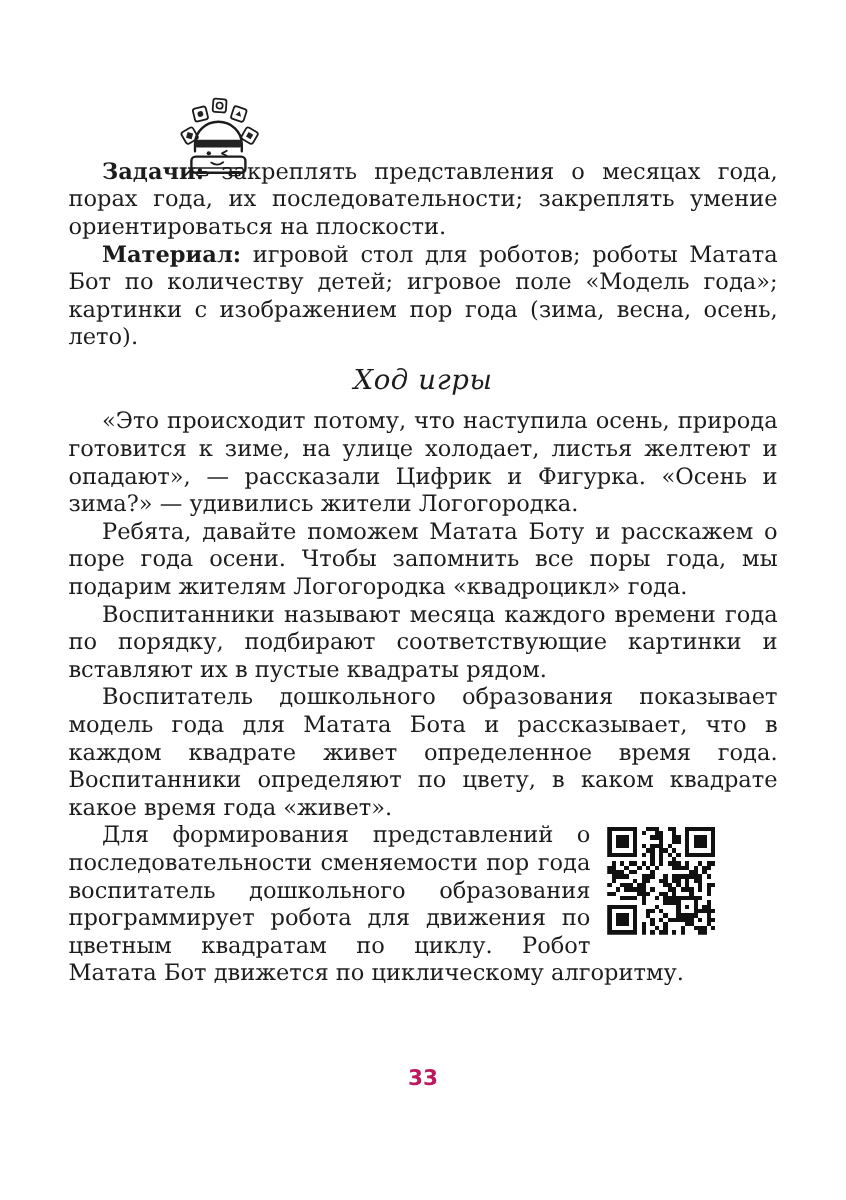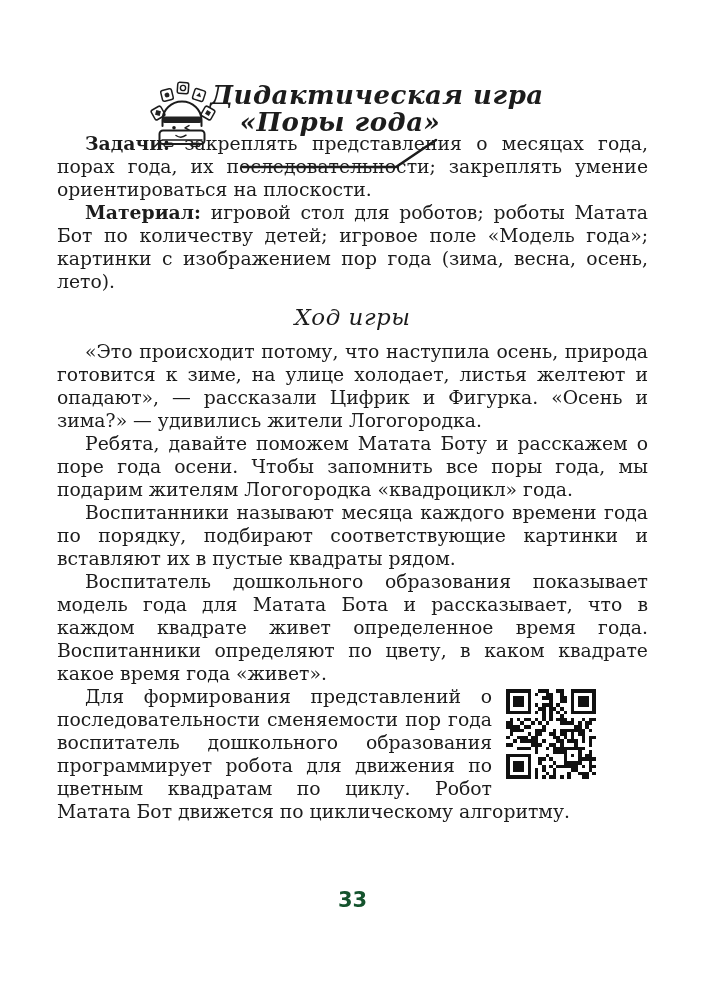--- a/index.html
+++ b/index.html
@@ -29,21 +29,21 @@
     font-style:italic; font-weight:400; font-size:23px;
     text-align:center; text-indent:0; margin:13px 0 11px 0; letter-spacing:.5px;
   }
   
   .final-block { overflow:visible; }
   .qr-box { float:right; width:90px; height:90px; margin:4px 52px 8px 14px; }
   .qr-box svg { display:block; width:90px; height:90px; shape-rendering:crispEdges; }
   
   .page-number {
     position:absolute; top:888px; left:57px; width:591px; text-align:center;
-    font-family:"DejaVu Sans", sans-serif; font-weight:700; font-size:21px; color:#14532d;
+    font-family:"DejaVu Sans", sans-serif; font-weight:700; font-size:18px; color:#be185d;
   }
   svg .ln { fill:none; stroke:#1c1c1c; stroke-linecap:round; stroke-linejoin:round; }
 </style>
 </head>
 <body>
 
 <div class="page">
 
   <header class="chapter-header">
     <div class="robot-icon">
@@ -77,27 +77,20 @@
         <rect x="14.5" y="37.5" width="39" height="6.5" rx="2" fill="#222"></rect>
 
         <circle cx="26" cy="48.8" r="1.8" fill="#1c1c1c"></circle>
         <path class="ln" d="M41 46.6 L37 48.8 L41 51" stroke-width="1.5"></path>
 
         <rect class="ln" x="11.5" y="51.5" width="45" height="13.5" rx="3.5" stroke-width="2" fill="#fff"></rect>
         <path class="ln" d="M14 61 H54" stroke-width="1.3"></path>
         <path class="ln" d="M28 56.5 Q33 60 38 56.2" stroke-width="1.5"></path>
         <rect class="ln" x="16" y="64.2" width="9" height="3.2" rx="1.6" stroke-width="1.3" fill="#fff"></rect>
         <rect class="ln" x="43" y="64.2" width="9" height="3.2" rx="1.6" stroke-width="1.3" fill="#fff"></rect>
-      </svg>
-    </div>
-    <div class="title-wrap">
-      <div class="title-line">Дидактическая игра</div>
-      <div class="title-line">«Поры года»</div>
-      <svg class="flourish" width="205" height="34" viewBox="0 0 205 34">
-        <path class="ln" d="M3 30 L156 30 L196 3" stroke-width="2.6"></path>
       </svg>
     </div>
   </header>
 
   <main class="text-block">
     <p><b>Задачи:</b><span> закреплять представления о месяцах года, порах года, их последовательности; закреплять умение ориентироваться на плоскости.</span></p>
     <p><b>Материал:</b><span> игровой стол для роботов; роботы Матата Бот по количеству детей; игровое поле «Модель года»; картинки с изображением пор года (зима, весна, осень, лето).</span></p>
 
     <h2 class="game-heading">Ход игры</h2>
 

